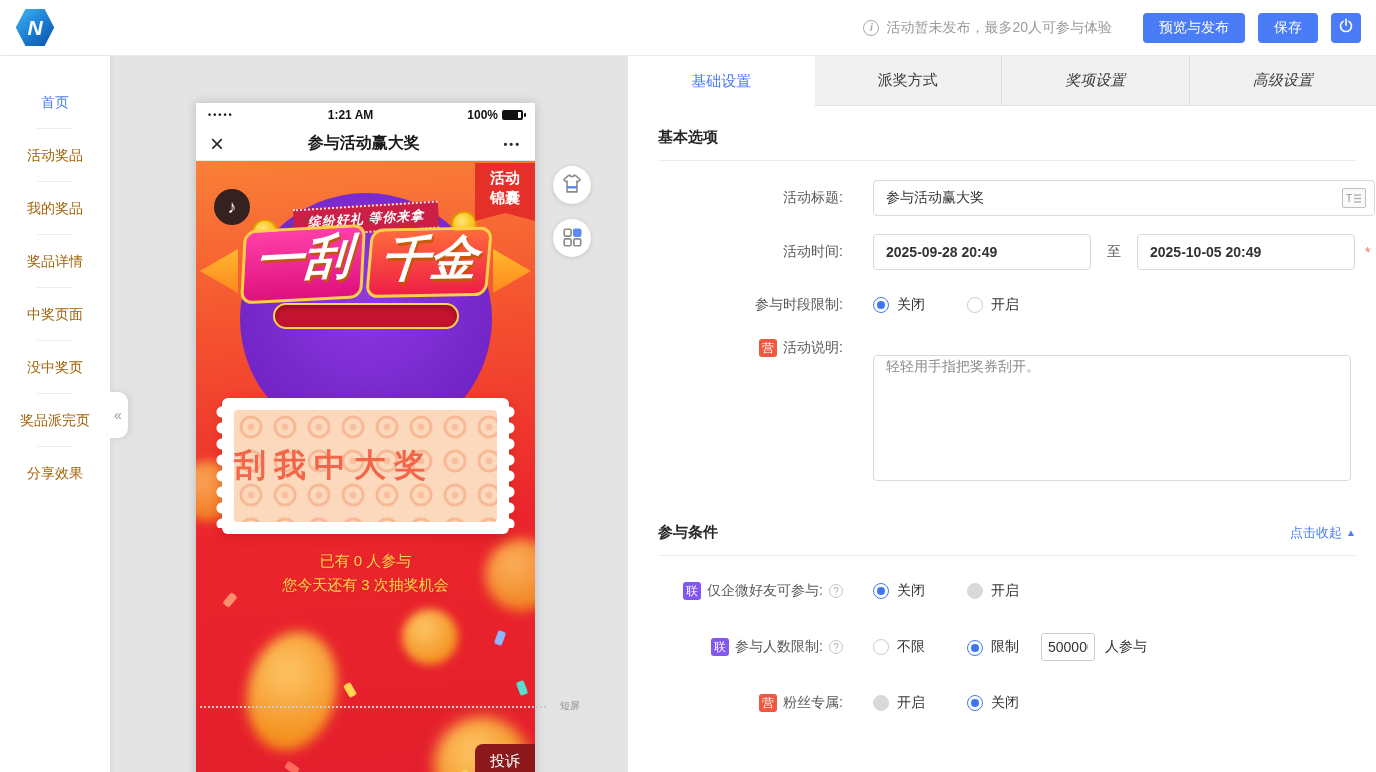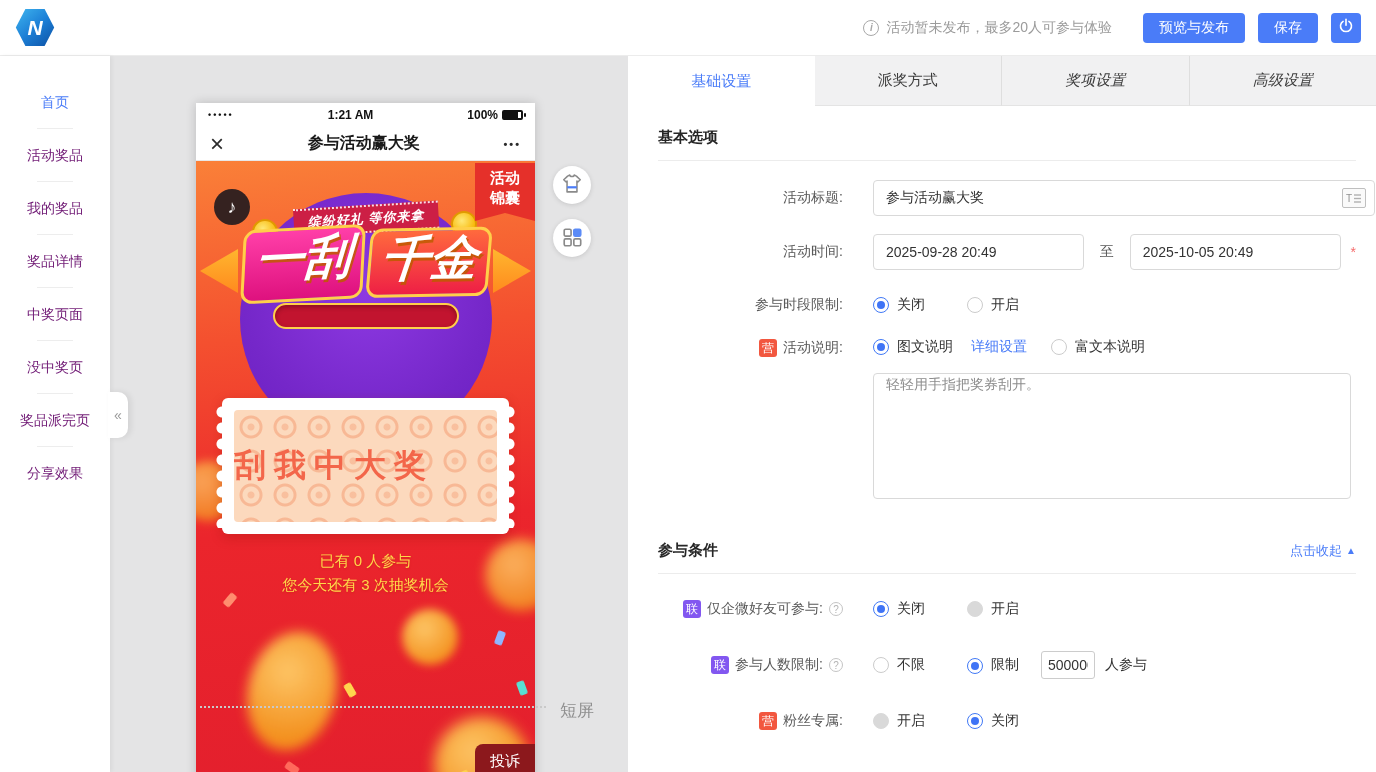--- a/index.html
+++ b/index.html
@@ -24,21 +24,21 @@
          font-family:inherit; display:flex; align-items:center; justify-content:center; }
   .btn.icon-btn { width:30px; padding:0; }
 
   
   .main { flex:1; display:flex; position:relative; min-height:0; }
 
   
   .sidebar { width:110px; background:#fff; padding-top:20px; z-index:2;
              box-shadow:2px 0 4px rgba(0,0,0,.05); flex-shrink:0; }
   .side-item { height:24px; line-height:24px; text-align:center; font-size:14px;
-               color:#701a75; margin:14px 0; cursor:pointer; }
+               color:#a16207; margin:14px 0; cursor:pointer; }
   .side-item.active { color:#4a7cf8; }
   .side-div { width:36px; height:1px; background:#ededed; margin:0 auto; }
   .collapse-handle { position:absolute; left:108px; top:336px; width:20px; height:46px;
                      background:#fff; border-radius:0 10px 10px 0; z-index:3;
                      box-shadow:3px 0 6px rgba(0,0,0,.08); color:#9a9a9a; font-size:14px;
                      display:flex; align-items:center; justify-content:center; cursor:pointer; }
 
   
   .canvas { flex:1; background:#e4e4e5; position:relative; overflow:hidden; }
   .phone { position:absolute; left:86px; top:47px; width:339px; height:680px;
@@ -123,21 +123,21 @@
   .report-btn { position:absolute; right:0; bottom:0; background:#8c181c; color:#fff; font-size:15px;
                 padding:8px 15px 12px; border-radius:8px 0 0 0; z-index:5; cursor:pointer; }
 
   .float-btn { position:absolute; width:38px; height:38px; border-radius:50%; background:#fff;
                box-shadow:0 1px 5px rgba(0,0,0,.13); display:flex; align-items:center;
                justify-content:center; cursor:pointer; z-index:4; border:none; }
   .fb1 { left:443px; top:110px; } .fb2 { left:443px; top:163px; }
 
   .short-line { position:absolute; left:90px; width:346px; top:650px;
                 border-top:2px dotted #c9c9c9; z-index:6; }
-  .short-label { position:absolute; left:450px; top:643px; color:#8f8f8f; font-size:17px; z-index:6; }
+  .short-label { position:absolute; left:450px; top:643px; color:#8f8f8f; font-size:10px; z-index:6; }
 
   
   .panel { width:748px; background:#fff; flex-shrink:0; display:flex; flex-direction:column; z-index:2; }
   .tabs { display:flex; height:50px; flex-shrink:0; }
   .tab { flex:1; display:flex; align-items:center; justify-content:center; font-size:15px;
          color:#3c3c3c; background:#f1f1f2; border-bottom:1px solid #e4e4e4; cursor:pointer; }
   .tab.active { background:#fff; color:#4a7cf8; border-bottom:none; }
   .tab.sep { border-left:1px solid #dedede;font-style:italic; }
   .content { padding:0 20px 30px 30px; overflow:hidden; }
   .sec-head { display:flex; justify-content:space-between; align-items:center;
@@ -151,21 +151,21 @@
          font-size:14px; color:#595959; flex-shrink:0; }
   .ctrl { margin-left:30px; display:flex; align-items:center; flex:1; min-width:0; }
   .text-input { height:36px; border:1px solid #d9d9d9; border-radius:4px; font-size:14px;
                 color:#333; padding:0 12px; font-family:inherit; background:#fff; }
   .input-wrap { position:relative; display:flex; align-items:center; }
   .title-input { width:502px; padding-right:44px; }
   .tpl-icon { position:absolute; right:9px; top:8px; width:24px; height:20px; border:1px solid #bfbfbf;
               border-radius:2px; background:#fafafa; display:flex; align-items:center;
               justify-content:center; cursor:pointer; }
   .req { color:#f56c6c; margin-left:10px; font-size:14px; }
-  .date-input { width:218px; }
+  .date-input { width:218px;font-weight:bold; }
   .to-txt { margin:0 16px; color:#595959; font-size:14px; }
   .opt { display:flex; align-items:center; margin-right:42px; cursor:pointer; }
   .radio { width:16px; height:16px; border-radius:50%; position:relative; flex-shrink:0; }
   .radio.on { border:1px solid #4179f6; background:#fff; }
   .radio.on::after { content:''; position:absolute; inset:3px; background:#3f74f6; border-radius:50%; }
   .radio.off { border:1px solid #ccc; background:#fff; }
   .radio.gray { border:1px solid #d9d9d9; background:#d9d9d9; }
   .opt-lbl { margin-left:8px; font-size:14px; color:#333; }
   .link { color:#4a7cf8; font-size:14px; cursor:pointer; }
   .desc-row { align-items:flex-start; margin-top:24px; }
@@ -369,31 +369,20 @@
           </div>
         </div>
 
         <div class="form-row desc-row">
           <div class="lbl">
             <span class="badge red">营</span>
             <span>活动说明:</span>
           </div>
           <div class="ctrl">
             <div class="desc-stack">
-              <div class="desc-line">
-                <span class="opt" style="margin-right:0;">
-                  <span class="radio on"></span>
-                  <span class="opt-lbl">图文说明</span>
-                </span>
-                <span class="link desc-link">详细设置</span>
-                <span class="opt">
-                  <span class="radio off"></span>
-                  <span class="opt-lbl">富文本说明</span>
-                </span>
-              </div>
               <textarea class="desc-area" style="">轻轻用手指把奖券刮开。</textarea>
             </div>
           </div>
         </div>
 
         <div class="sec-head" style="margin-top:20px;">
           <span class="sec-title">参与条件</span>
           <span class="collapse-link">
             <span>点击收起</span>
             <span class="caret">▲</span>

